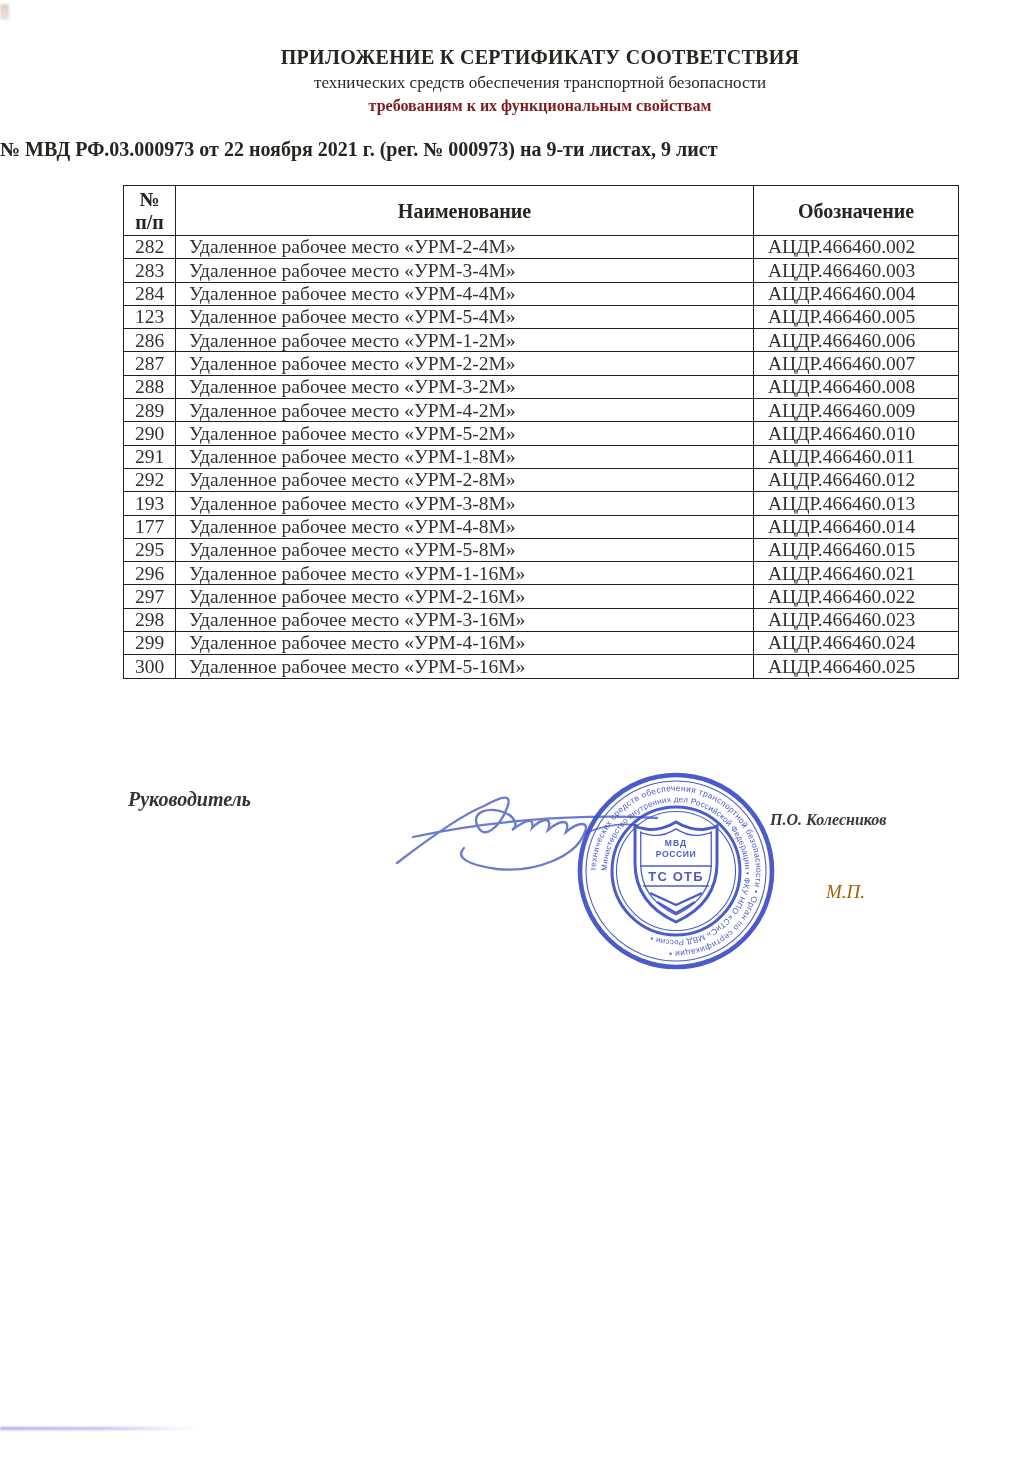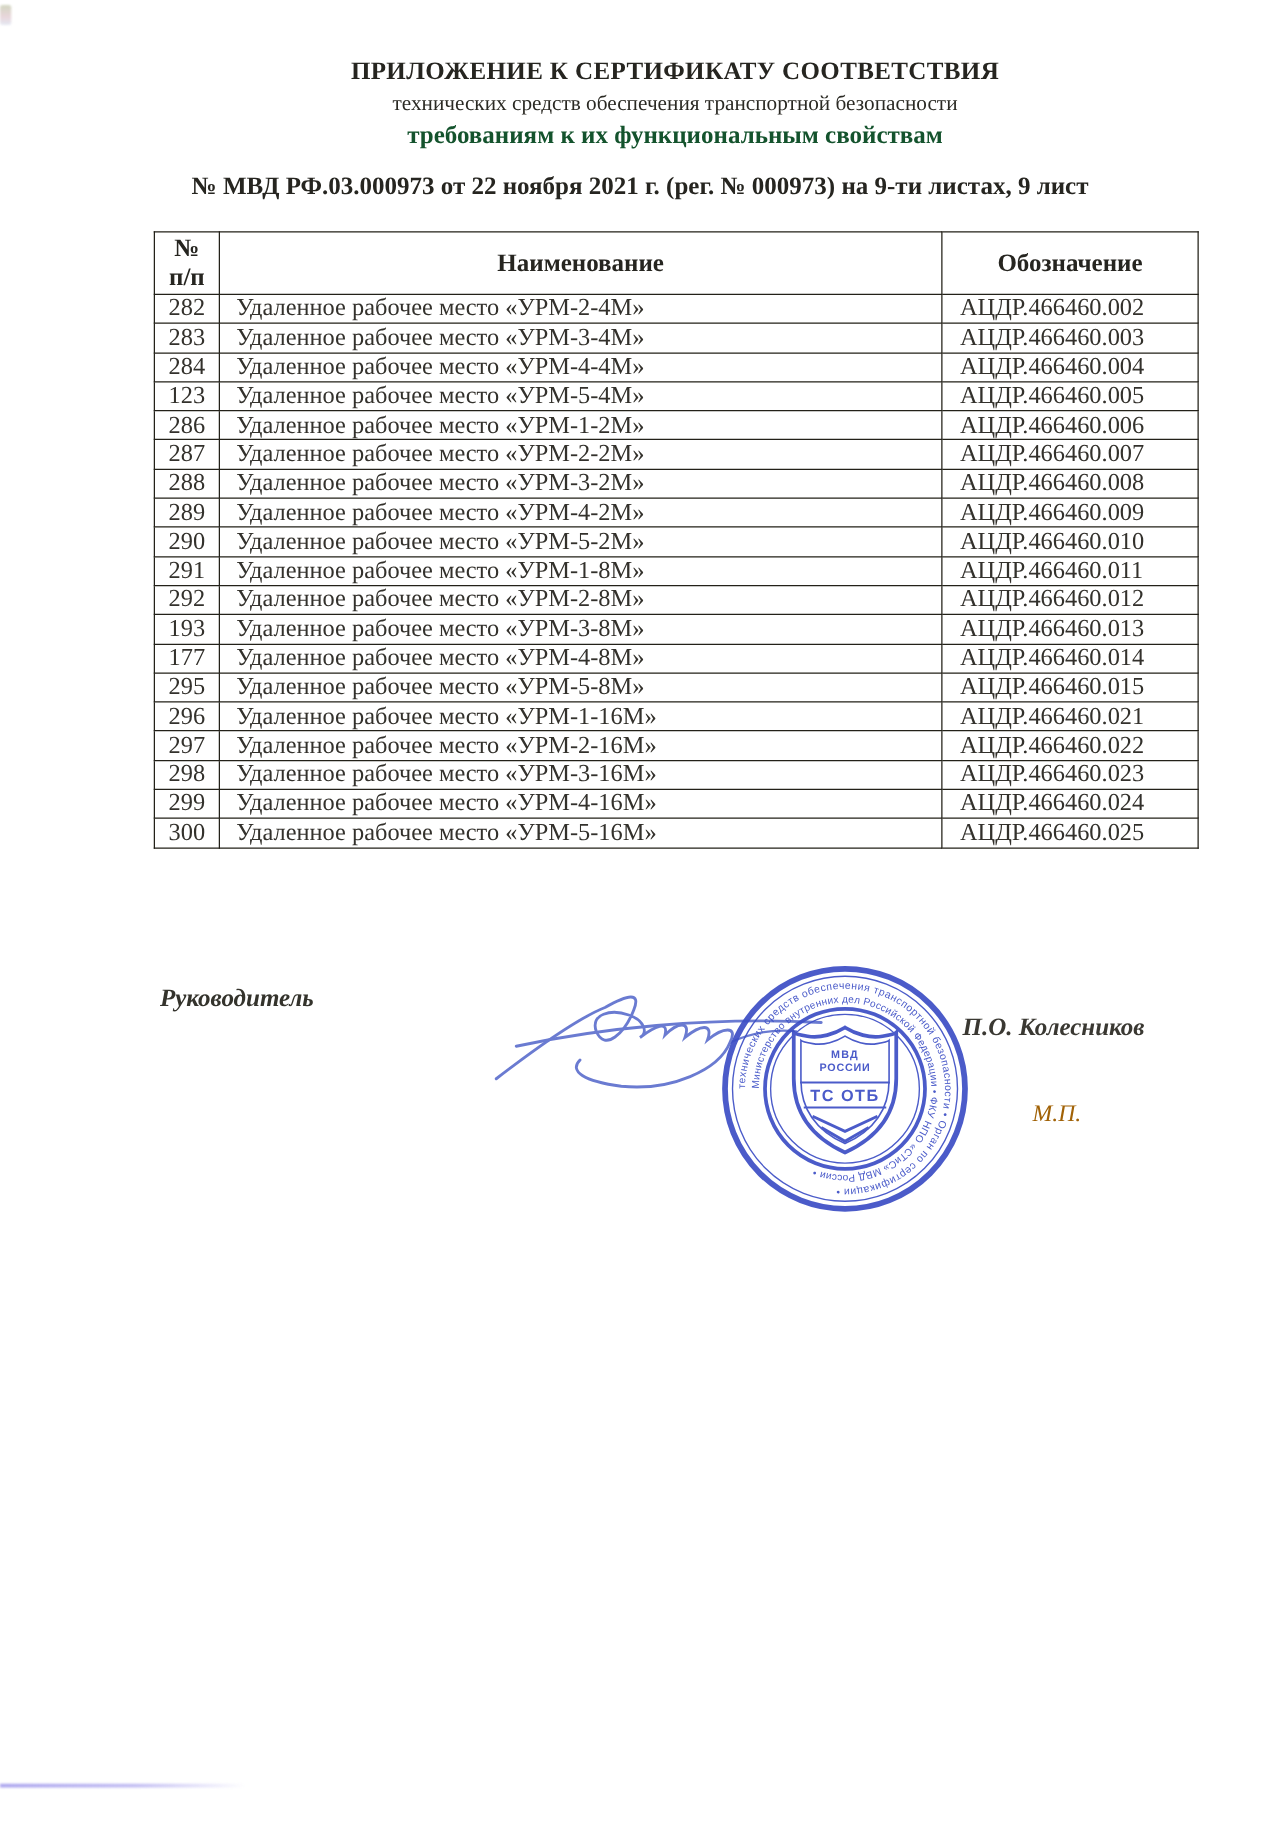--- a/index.html
+++ b/index.html
@@ -13,24 +13,24 @@
     overflow: hidden;
   }
 
   
   .doc-header {
     position: absolute; top: 46px; left: 56px; width: 968px;
     text-align: center;
   }
   .title-1 { font-size: 20px; font-weight: bold; letter-spacing: .3px; color: #262520; }
   .title-2 { font-size: 17px; font-weight: normal; margin-top: 4px; color: #2a2923; }
-  .title-3 { font-size: 20px; font-weight: bold; margin-top: 4px; color: #14532d; }
+  .title-3 { font-size: 16px; font-weight: bold; margin-top: 4px; color: #7f1d1d; }
   .reg-line {
     position: absolute; top: 138px; left: 0; width: 1024px;
-    text-align: center; font-size: 20px; font-weight: bold; color: #262520;
+    text-align: left; font-size: 20px; font-weight: bold; color: #262520;
   }
 
   
   table.cert-table {
     position: absolute; top: 185px; left: 123px;
     width: 835px; border-collapse: collapse; table-layout: fixed;
     font-size: 19.5px; color: #33312c;
   }
   .cert-table col.c1 { width: 52px; }
   .cert-table col.c2 { width: 578px; }
@@ -48,21 +48,21 @@
   td.cell-des { text-align: left; padding-left: 14px; }
 
   
   .role-label {
     position: absolute; left: 128px; top: 786px;
     font-size: 20px; font-weight: bold; font-style: italic;
     line-height: 27px; color: #34332c;
   }
   .signer-name {
     position: absolute; left: 770px; top: 811px;
-    font-size: 20px; font-weight: bold; font-style: italic; color: #3a3832;
+    font-size: 16px; font-weight: bold; font-style: italic; color: #3a3832;
   }
   .seal-mark {
     position: absolute; left: 826px; top: 881px;
     font-size: 19px; font-style: italic; color: #a16207;
   }
 
   .signature-svg { position: absolute; left: 385px; top: 763px; width: 300px; height: 140px; }
   .stamp-svg { position: absolute; left: 574px; top: 769px; width: 204px; height: 204px; opacity: .92; }
 
   

